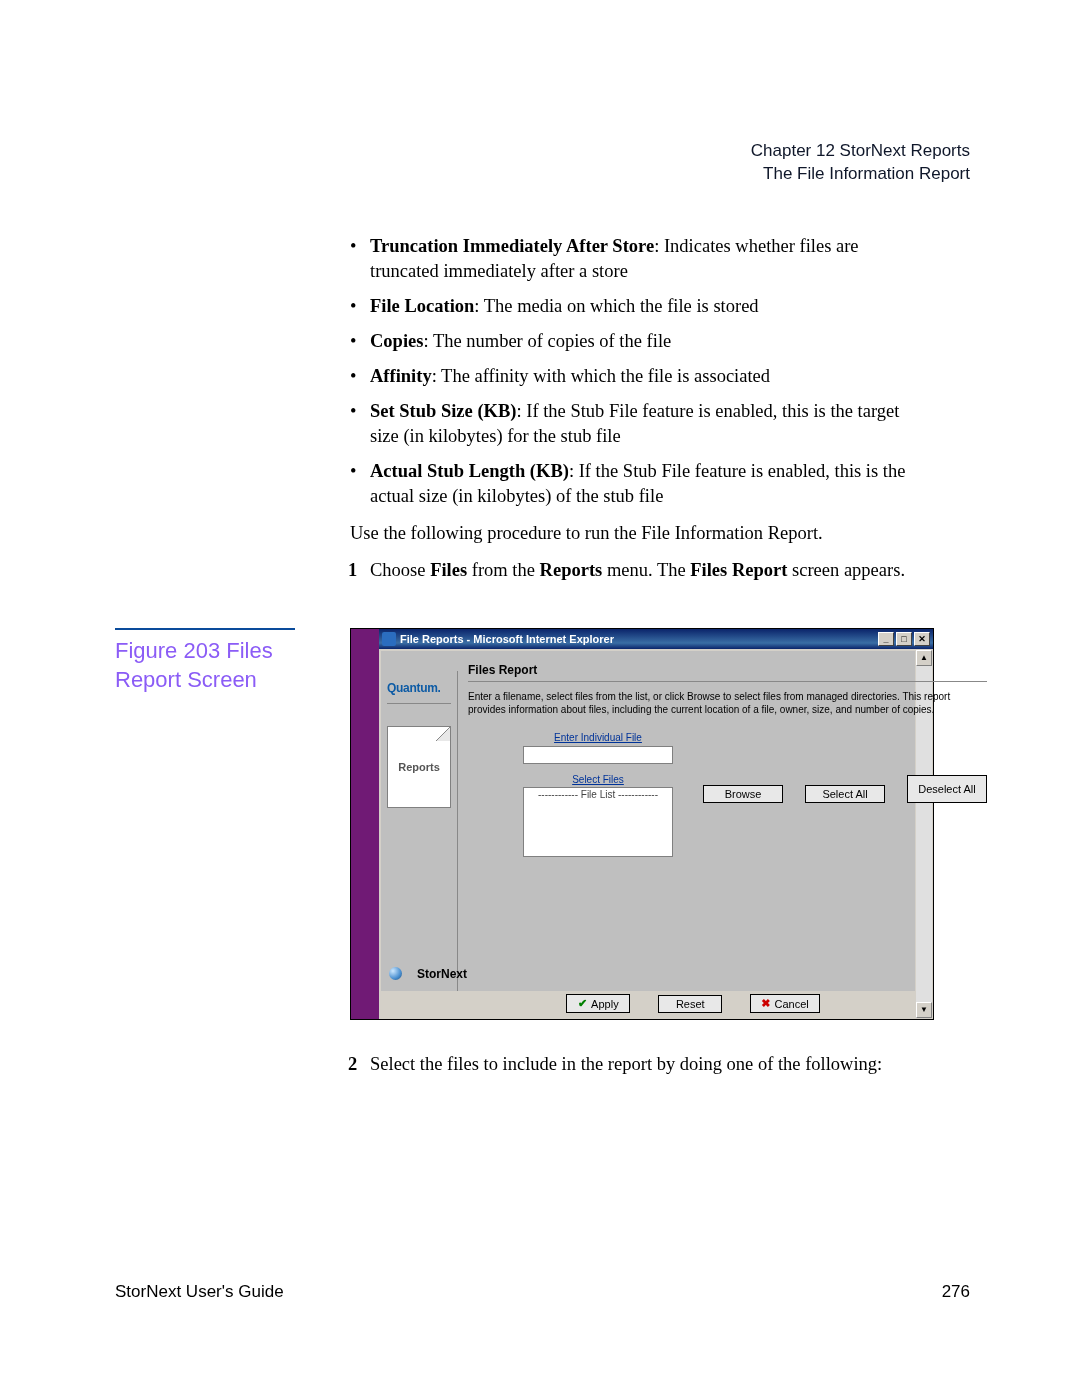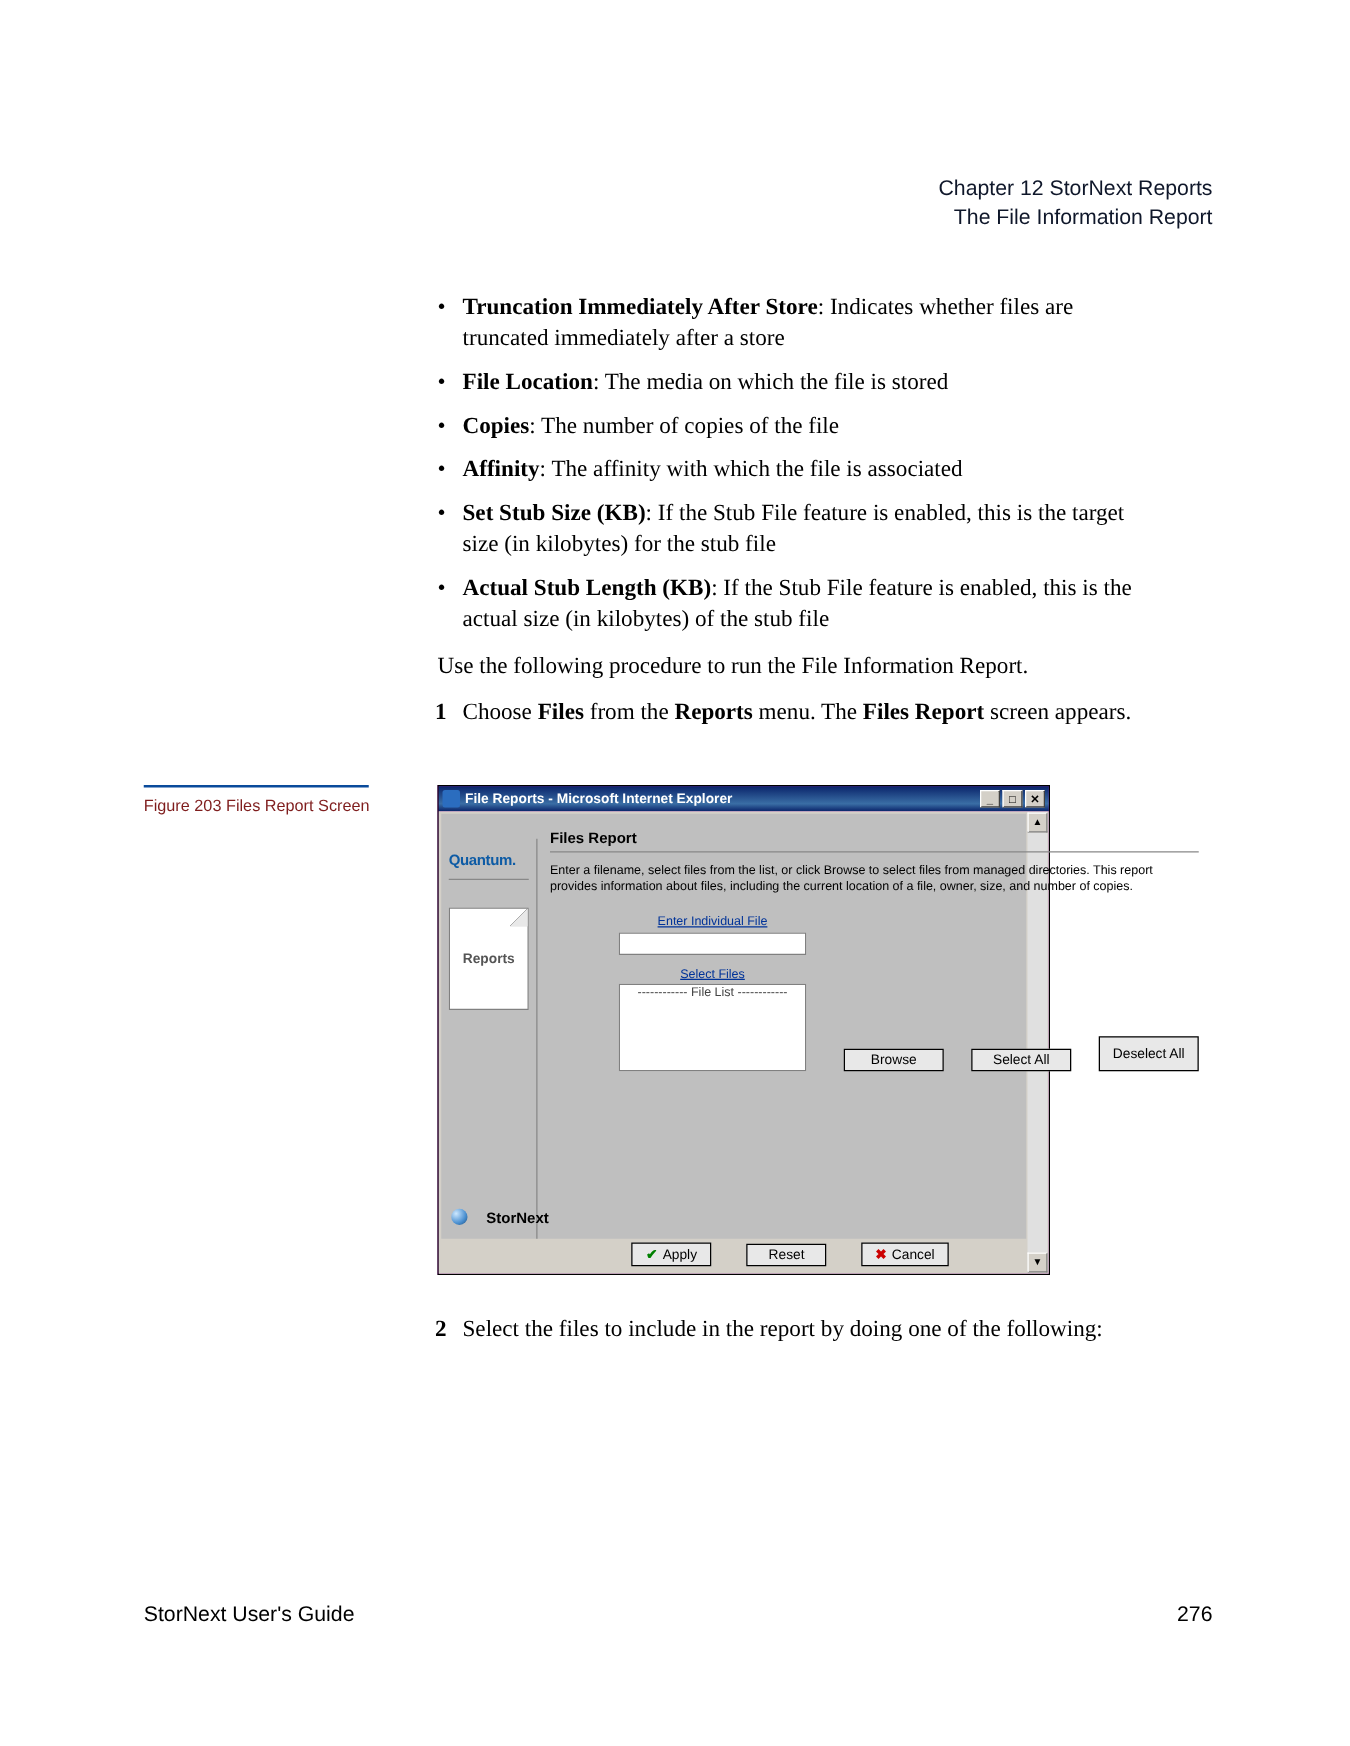--- a/index.html
+++ b/index.html
@@ -66,29 +66,30 @@
     width: 235px;
     padding-right: 40px;
   }
   .figure-rule {
     height: 2px;
     background: #0a4b9b;
     width: 180px;
     margin-bottom: 6px;
   }
   .figure-caption {
-    font-size: 13px;
-    color: #7f1d1d;
+    font-size: 22px;
+    color: #8b5cf6;
     line-height: 1.35;
   }
   .screenshot {
-    width: 490px;
-    background: #a21caf;
+    width: 584px;
+    background: #701a75;
     border: 1px solid #000;
     position: relative;
+    padding-left: 28px;
   }
   .titlebar {
     height: 20px;
     background: linear-gradient(#0a246a, #3a6ea5 70%, #0a246a);
     display: flex;
     align-items: center;
     padding: 0 3px;
     color: #fff;
     font-size: 11px;
     font-weight: bold;
@@ -208,21 +209,21 @@
     background: radial-gradient(circle at 30% 30%, #cde8ff, #4a8fd0 60%, #1a4a7a);
   }
   .rightcol {
     flex: 1;
     padding: 12px 10px 0 10px;
     font-family: Arial, sans-serif;
   }
   .panel-title { font-size: 12px; font-weight: bold; margin-bottom: 4px; }
   .panel-line { border-top: 1px solid #888; margin-bottom: 8px; }
   .panel-desc { font-size: 10px; line-height: 1.3; margin-bottom: 16px; color: #000; }
-  .form-area { display: flex; gap: 30px; align-items: flex-end; padding-left: 55px; }
+  .form-area { display: flex; gap: 30px; align-items: center; padding-left: 55px; }
   .form-left { width: 150px; }
   .lbl { font-size: 10px; color: #003399; text-decoration: underline; text-align: center; margin-bottom: 2px; }
   .txtinput {
     width: 100%; height: 18px;
     border: 1px solid #808080;
     background: #fff;
     font-size: 10px;
     padding: 1px 3px;
   }
   .listbox {

